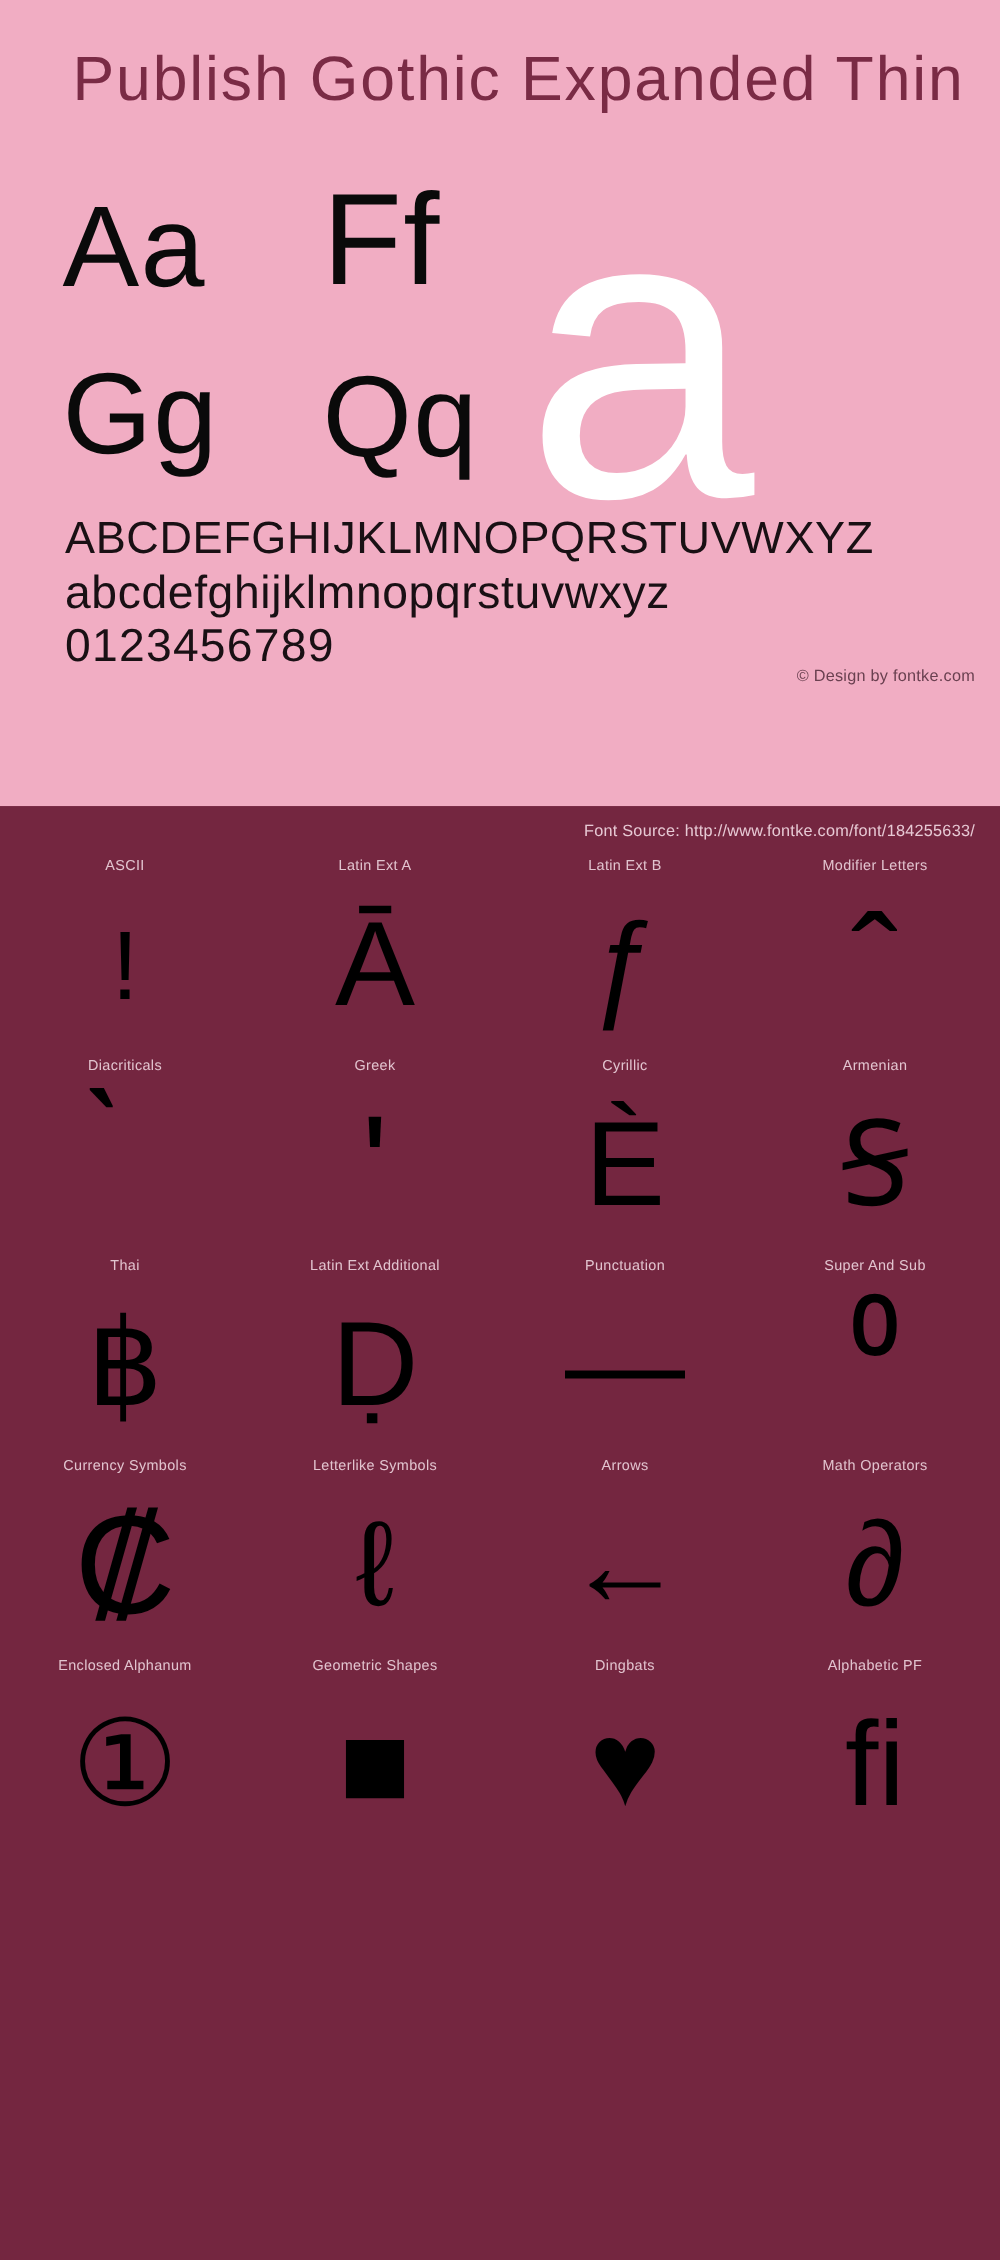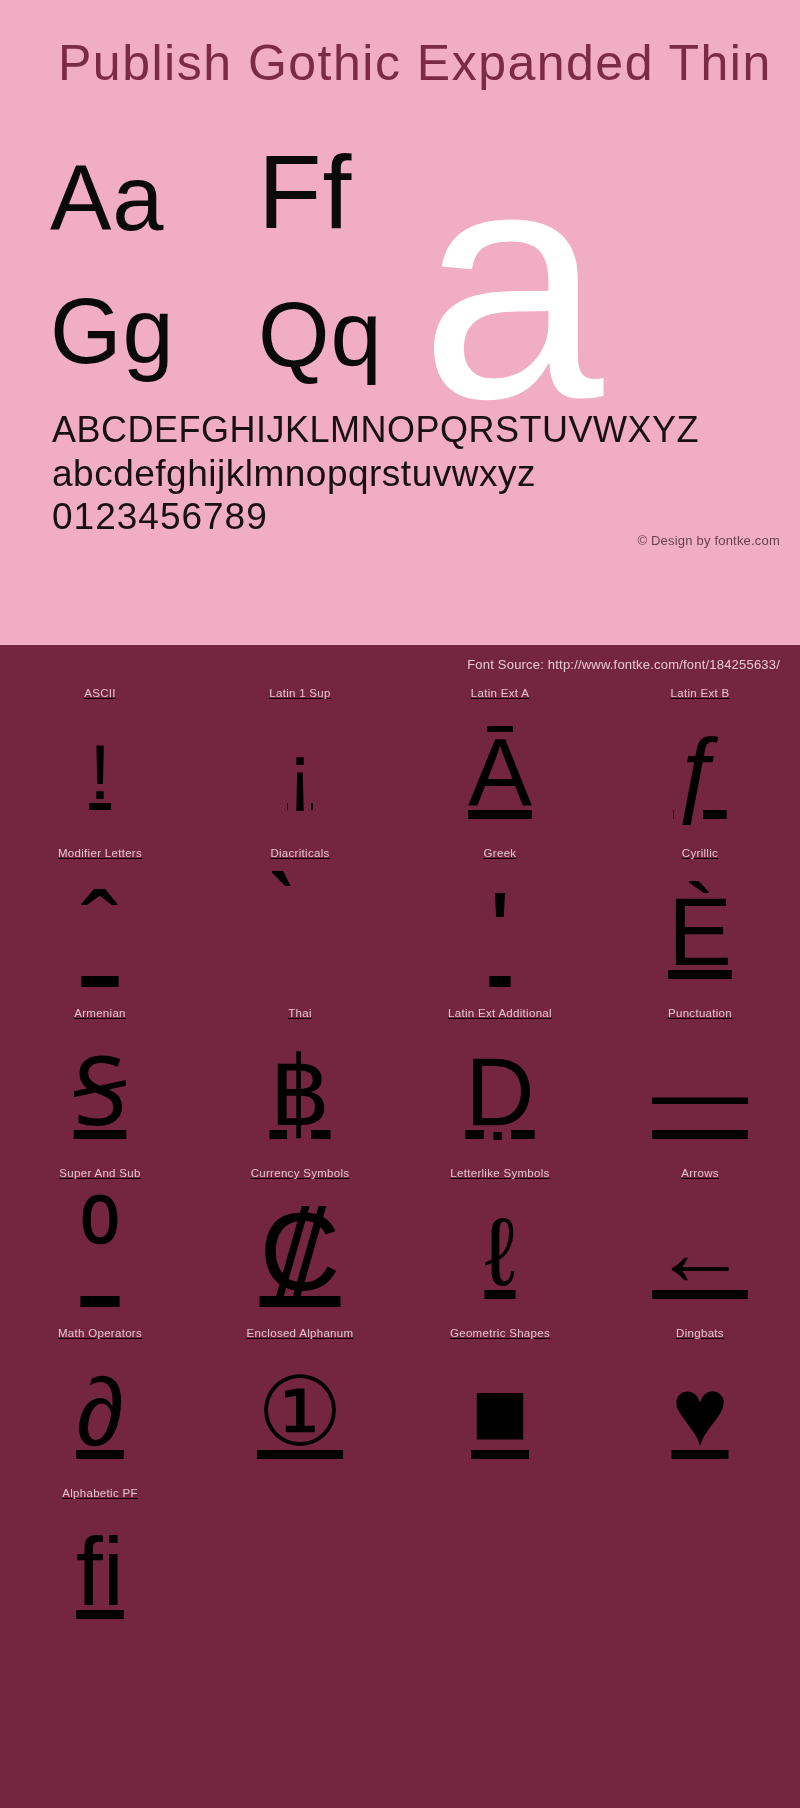--- a/index.html
+++ b/index.html
@@ -127,21 +127,20 @@
   }
 
   .blocks-grid {
     position: absolute;
     left: 0;
     top: 38px;
     width: 800px;
     display: grid;
     grid-template-columns: repeat(4, 200px);
     grid-auto-rows: 160px;
-    text-decoration: underline;
   }
 
   .block-cell {
     position: relative;
     width: 200px;
     height: 160px;
     display: flex;
     flex-direction: column;
     align-items: center;
   }
@@ -206,24 +205,20 @@
   <div class="blocks-section">
 
     <div class="source-line">Font Source: http://www.fontke.com/font/184255633/</div>
 
     <div class="blocks-grid" id="blocks-grid">
         <div class="block-cell">
           <div class="block-label">ASCII</div>
           <div class="block-glyph g-md">!</div>
         </div>
         <div class="block-cell">
-          <div class="block-label">Latin 1 Sup</div>
-          <div class="block-glyph g-md">¡</div>
-        </div>
-        <div class="block-cell">
           <div class="block-label">Latin Ext A</div>
           <div class="block-glyph g-lg">Ā</div>
         </div>
         <div class="block-cell">
           <div class="block-label">Latin Ext B</div>
           <div class="block-glyph g-lg">ƒ</div>
         </div>
         <div class="block-cell">
           <div class="block-label">Modifier Letters</div>
           <div class="block-glyph g-xl">ˆ</div>

